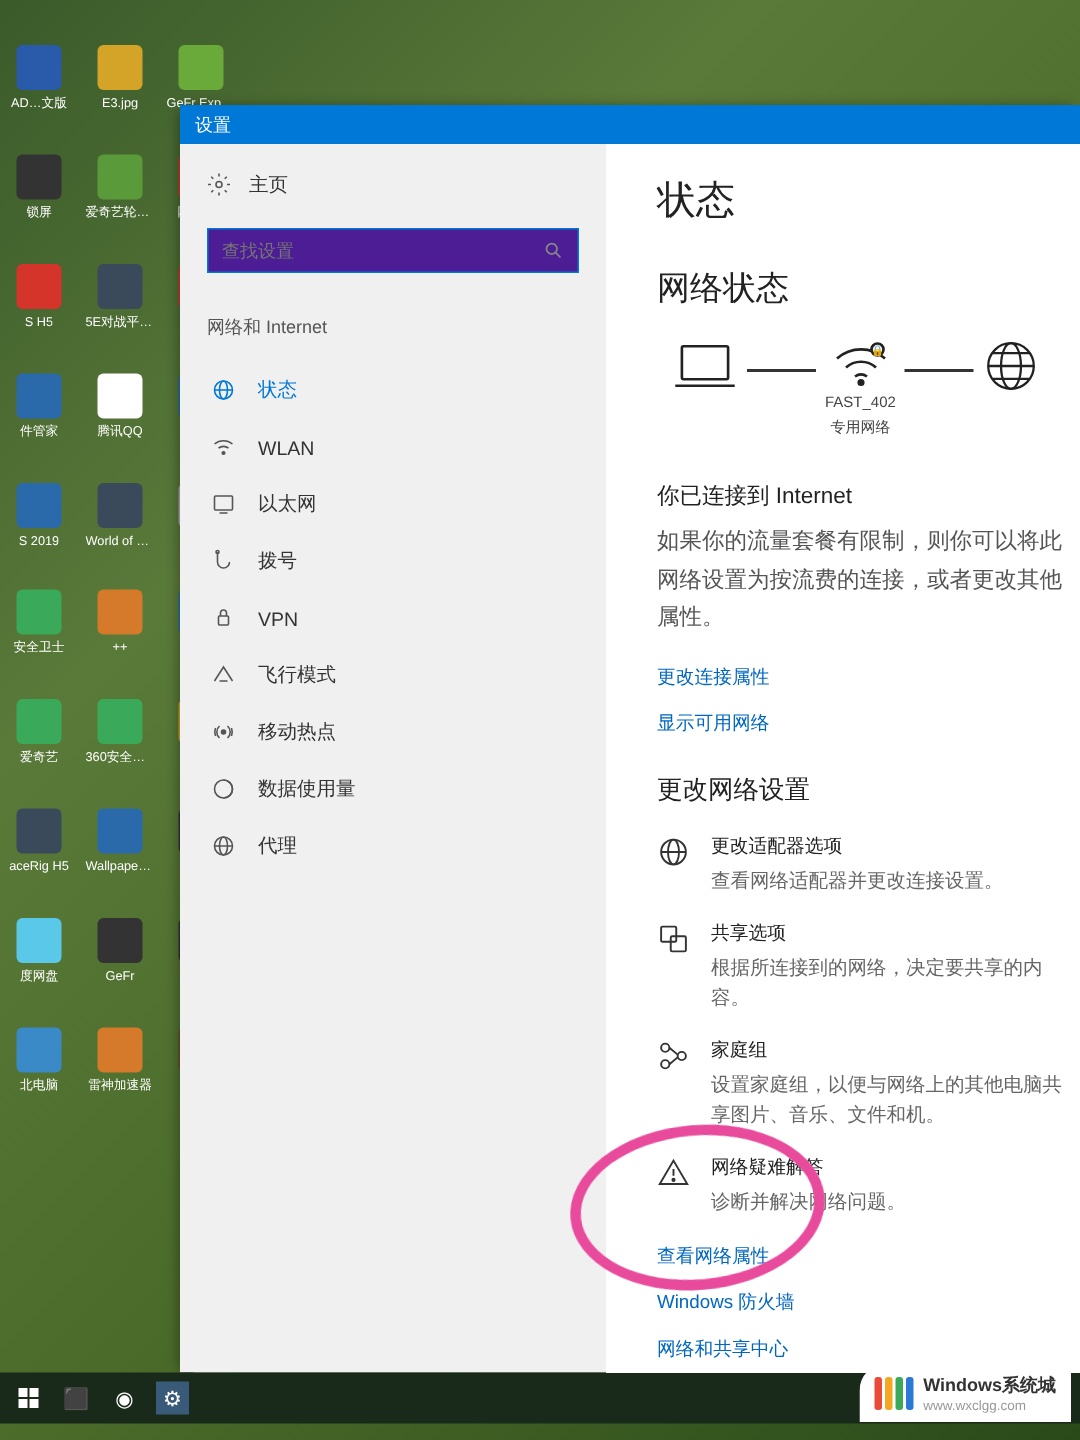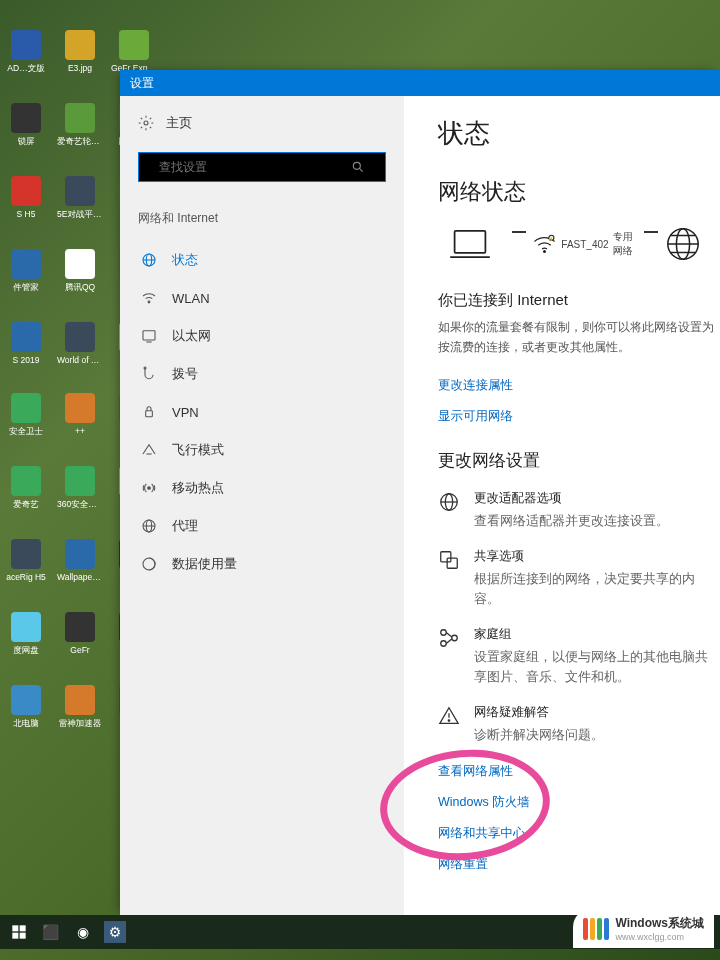--- a/index.html
+++ b/index.html
@@ -12,37 +12,37 @@
 .taskbar { position: absolute; bottom: 11px; left: 0; right: 0; height: 34px; background: #1a2a1a; display: flex; align-items: center; gap: 10px; padding: 0 8px; }
 .tb-icon { width: 22px; height: 22px; color: #fff; display: flex; align-items: center; justify-content: center; font-size: 14px; }
 
 .settings { position: absolute; top: 70px; left: 120px; right: 0; bottom: 45px; background: #f0f0f0; display: flex; flex-direction: column; box-shadow: -2px 0 8px rgba(0,0,0,0.3); border-radius: 10px; }
 .titlebar { height: 26px; background: #0078d7; display: flex; align-items: center; padding: 0 10px; color: #fff; font-size: 12px; }
 .settings-body { flex: 1; display: flex; overflow: hidden; }
 .sidebar { width: 284px; background: #f0f0f0; padding: 14px 18px; }
 .home-row { display: flex; align-items: center; gap: 12px; margin-bottom: 16px; padding: 4px 0; }
 .gear { width: 16px; height: 16px; }
 .home-lbl { font-size: 13px; color: #333; }
-.search-box { width: 100%; height: 30px; border: 1px solid #0078d7; background: #000000; display: flex; align-items: center; padding: 0 20px; margin-bottom: 28px; }
+.search-box { width: 100%; height: 30px; border: 1px solid #0078d7; background: #4c1d95; display: flex; align-items: center; padding: 0 9px; margin-bottom: 28px; }
 .search-box input { flex: 1; border: none; outline: none; font-size: 12px; color: #888; background: transparent; }
 .section-title { font-size: 12px; color: #555; margin-bottom: 14px; }
 .nav-item { display: flex; align-items: center; gap: 14px; padding: 10px 2px; font-size: 13px; color: #333; cursor: pointer; }
 .nav-item.active { color: #0078d7; }
 .nav-item.active .nav-icon { color: #0078d7; }
 .nav-icon { width: 18px; height: 18px; display: flex; align-items: center; justify-content: center; color: #555; }
 
 .main { flex: 1; background: #fff; padding: 20px 4px 20px 34px; overflow-y: auto; }
 .page-h1 { font-size: 26px; color: #222; font-weight: 400; margin-bottom: 26px; }
 .sub-h { font-size: 22px; color: #222; margin-bottom: 18px; }
 .net-diagram { display: flex; align-items: center; gap: 6px; margin-bottom: 28px; margin-left: 10px; }
-.net-node { display: flex; align-items: center; gap: 4px; }
+.net-node { display: flex; flex-direction: column; align-items: center; gap: 4px; }
 .net-line { width: 46px; height: 1.5px; background: #333; margin-bottom: 24px; }
 .net-sub { font-size: 10px; color: #444; }
 .sub-h2 { font-size: 15px; color: #222; margin-bottom: 8px; }
-.body-text { font-size: 12px; color: #555; margin-bottom: 18px; line-height: 1.7; font-family: Liberation Mono, monospace; }
+.body-text { font-size: 15px; color: #555; margin-bottom: 18px; line-height: 1.7; }
 .link { font-size: 12.5px; color: #0067c0; margin-bottom: 14px; cursor: pointer; }
 .sec-h { font-size: 17px; color: #222; margin: 24px 0 18px; }
 .opt-row { display: flex; gap: 14px; margin-bottom: 18px; }
 .opt-icon { width: 22px; height: 22px; flex-shrink: 0; color: #333; margin-top: 1px; }
 .opt-t { font-size: 12.5px; color: #222; margin-bottom: 4px; }
 .opt-d { font-size: 13px; color: #666; line-height: 1.5; }
 
 .annotation { position: absolute; bottom: 100px; left: 380px; width: 170px; height: 110px; border: 7px solid #e94b9c; border-radius: 50%; pointer-events: none; z-index: 10; transform: rotate(-5deg); }
 .watermark { position: absolute; bottom: 12px; right: 6px; display: flex; align-items: center; gap: 6px; z-index: 20; background: #fff; padding: 6px 10px; border-radius: 18px 0 0 0; }
 .wm-logo { display: flex; gap: 2px; }
@@ -269,34 +269,34 @@
                 <circle cx="12" cy="12" r="2" fill="currentColor"></circle>
                 <path d="M4 8a12 12 0 0 0 0 8M20 8a12 12 0 0 1 0 8M8 6a8 8 0 0 0 0 12M16 6a8 8 0 0 1 0 12"></path>
               </svg>
             </span>
             <span>移动热点</span>
           </div>
           <div class="nav-item">
             <span class="nav-icon">
               <svg viewBox="0 0 24 24" width="16" height="16" fill="none" stroke="currentColor" stroke-width="1.6">
                 <circle cx="12" cy="12" r="9"></circle>
+                <path d="M12 3a9 9 0 0 1 0 18"></path>
+              </svg>
+            </span>
+            <span>数据使用量</span>
+          </div>
+          <div class="nav-item">
+            <span class="nav-icon">
+              <svg viewBox="0 0 24 24" width="16" height="16" fill="none" stroke="currentColor" stroke-width="1.6">
+                <circle cx="12" cy="12" r="9"></circle>
                 <ellipse cx="12" cy="12" rx="4" ry="9"></ellipse>
                 <line x1="3" y1="12" x2="21" y2="12"></line>
               </svg>
             </span>
             <span>代理</span>
-          </div>
-          <div class="nav-item">
-            <span class="nav-icon">
-              <svg viewBox="0 0 24 24" width="16" height="16" fill="none" stroke="currentColor" stroke-width="1.6">
-                <circle cx="12" cy="12" r="9"></circle>
-                <path d="M12 3a9 9 0 0 1 0 18"></path>
-              </svg>
-            </span>
-            <span>数据使用量</span>
           </div>
         </div>
     </div>
 
     <div class="main">
       <div class="page-h1">状态</div>
       <div class="sub-h">网络状态</div>
       <div class="net-diagram">
         <div class="net-node">
           <svg viewBox="0 0 40 32" width="44" height="36" fill="none" stroke="#222" stroke-width="1.6">

